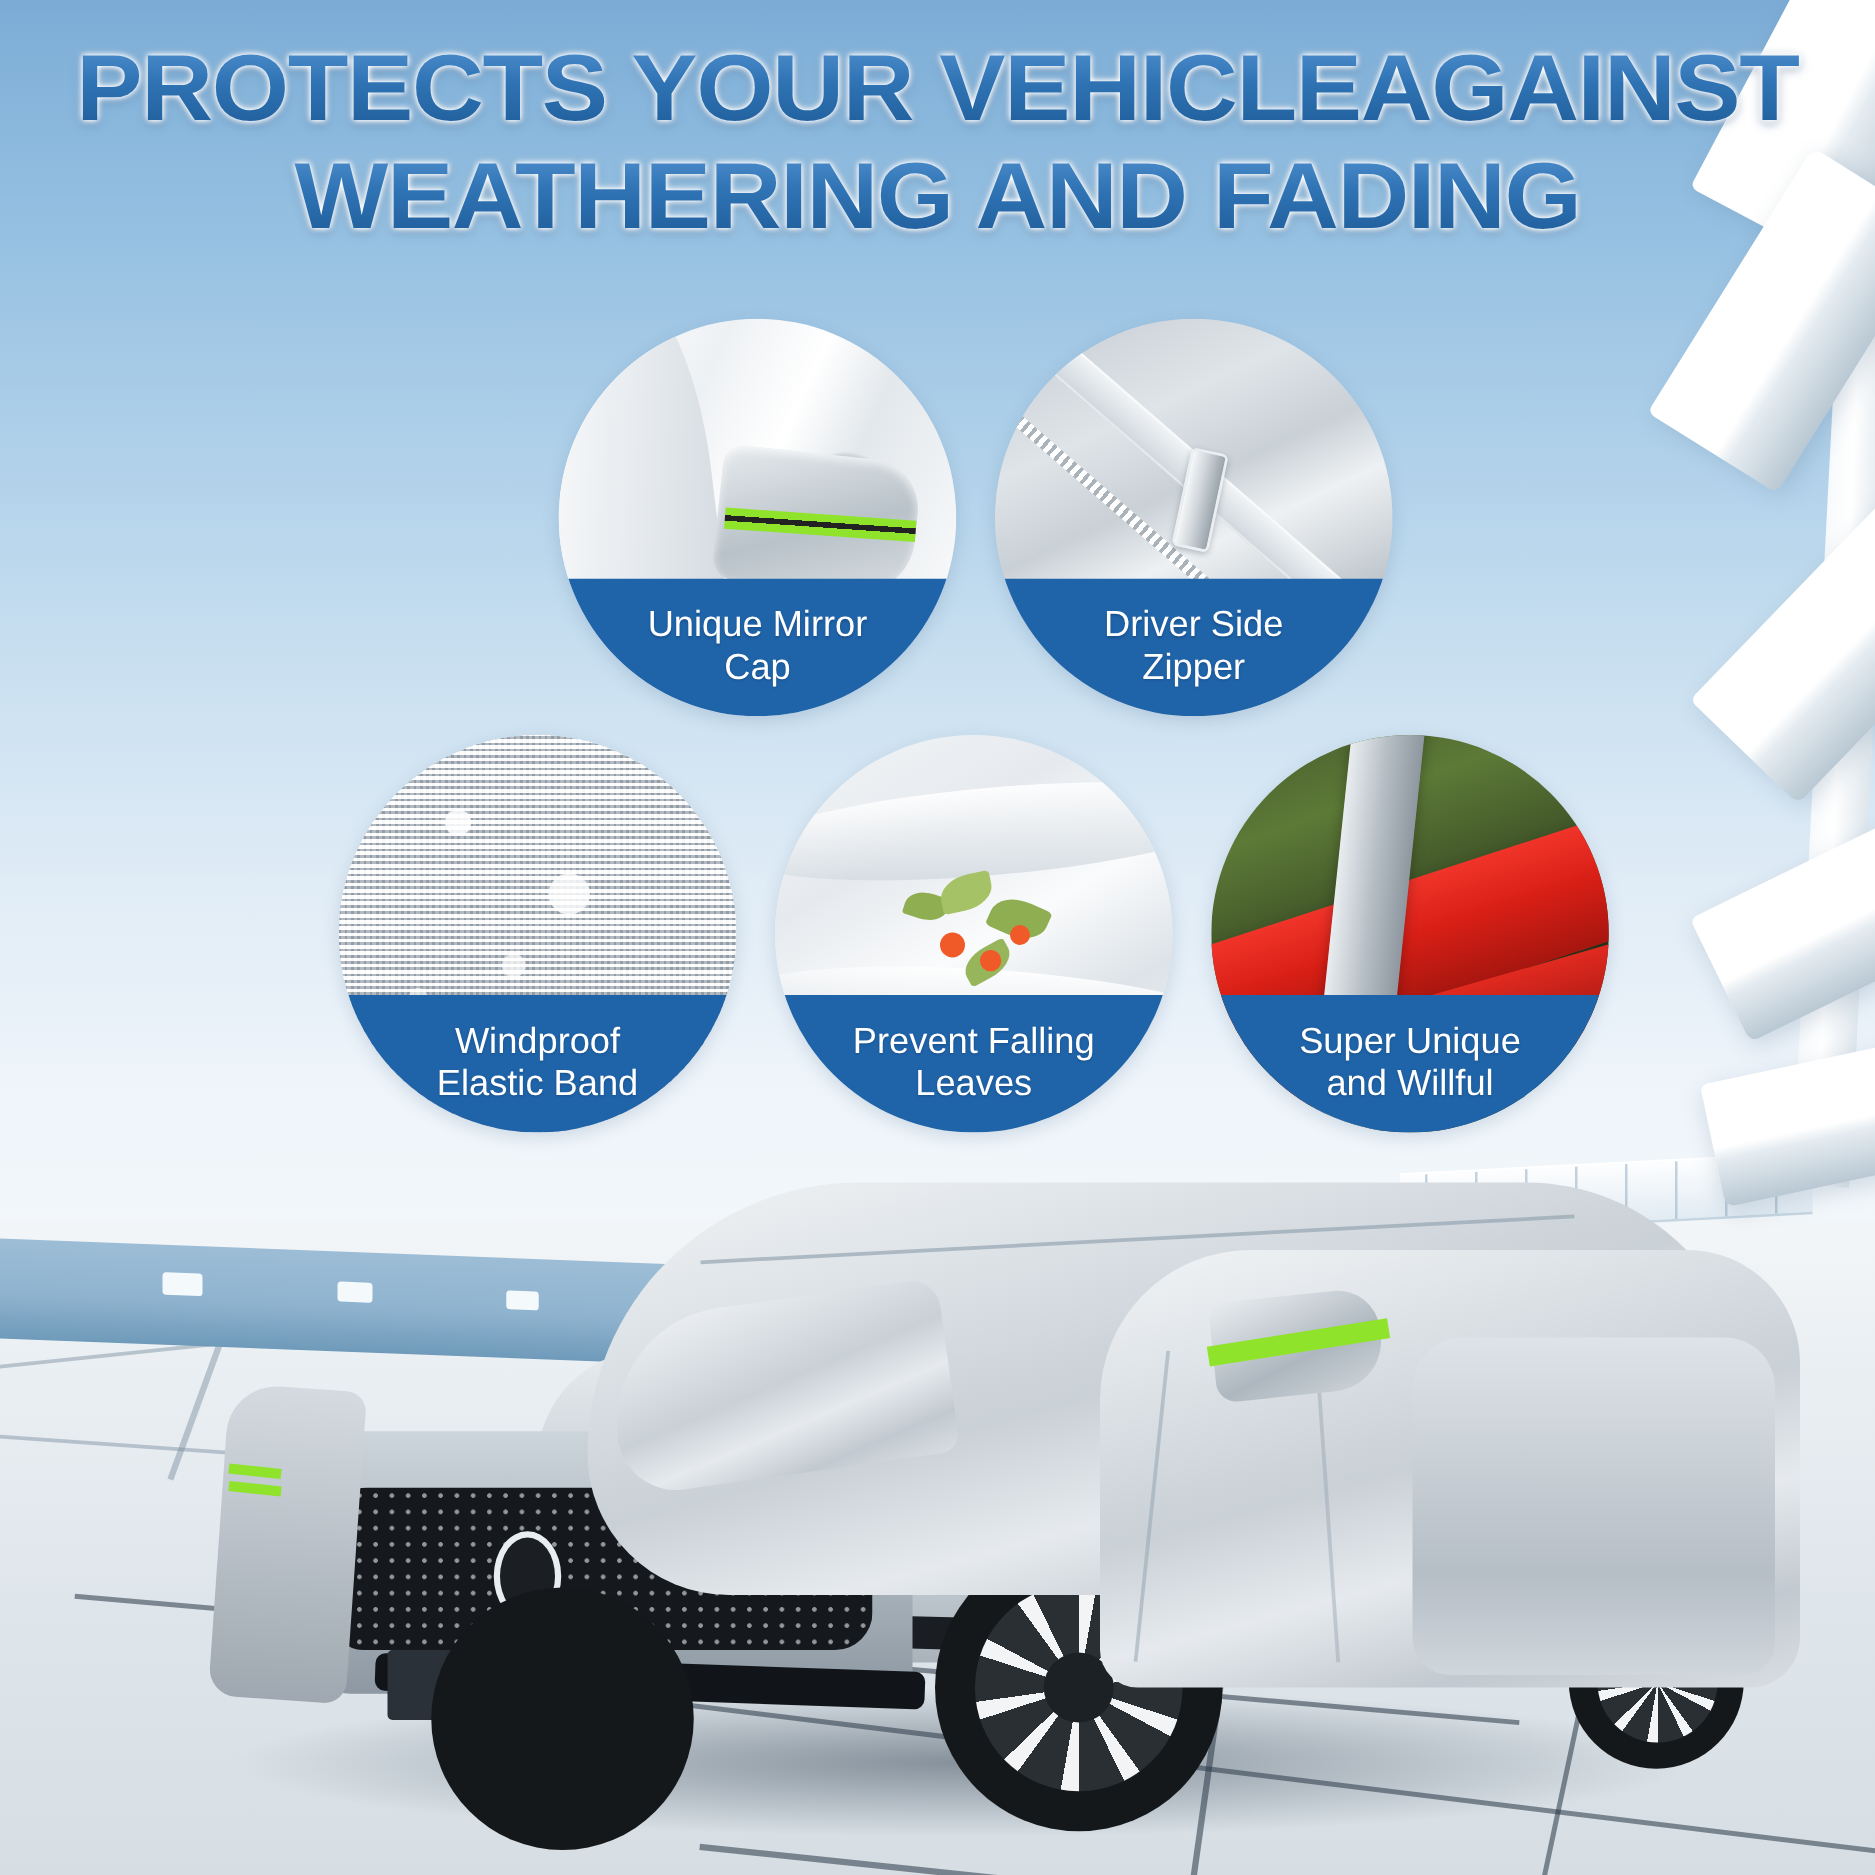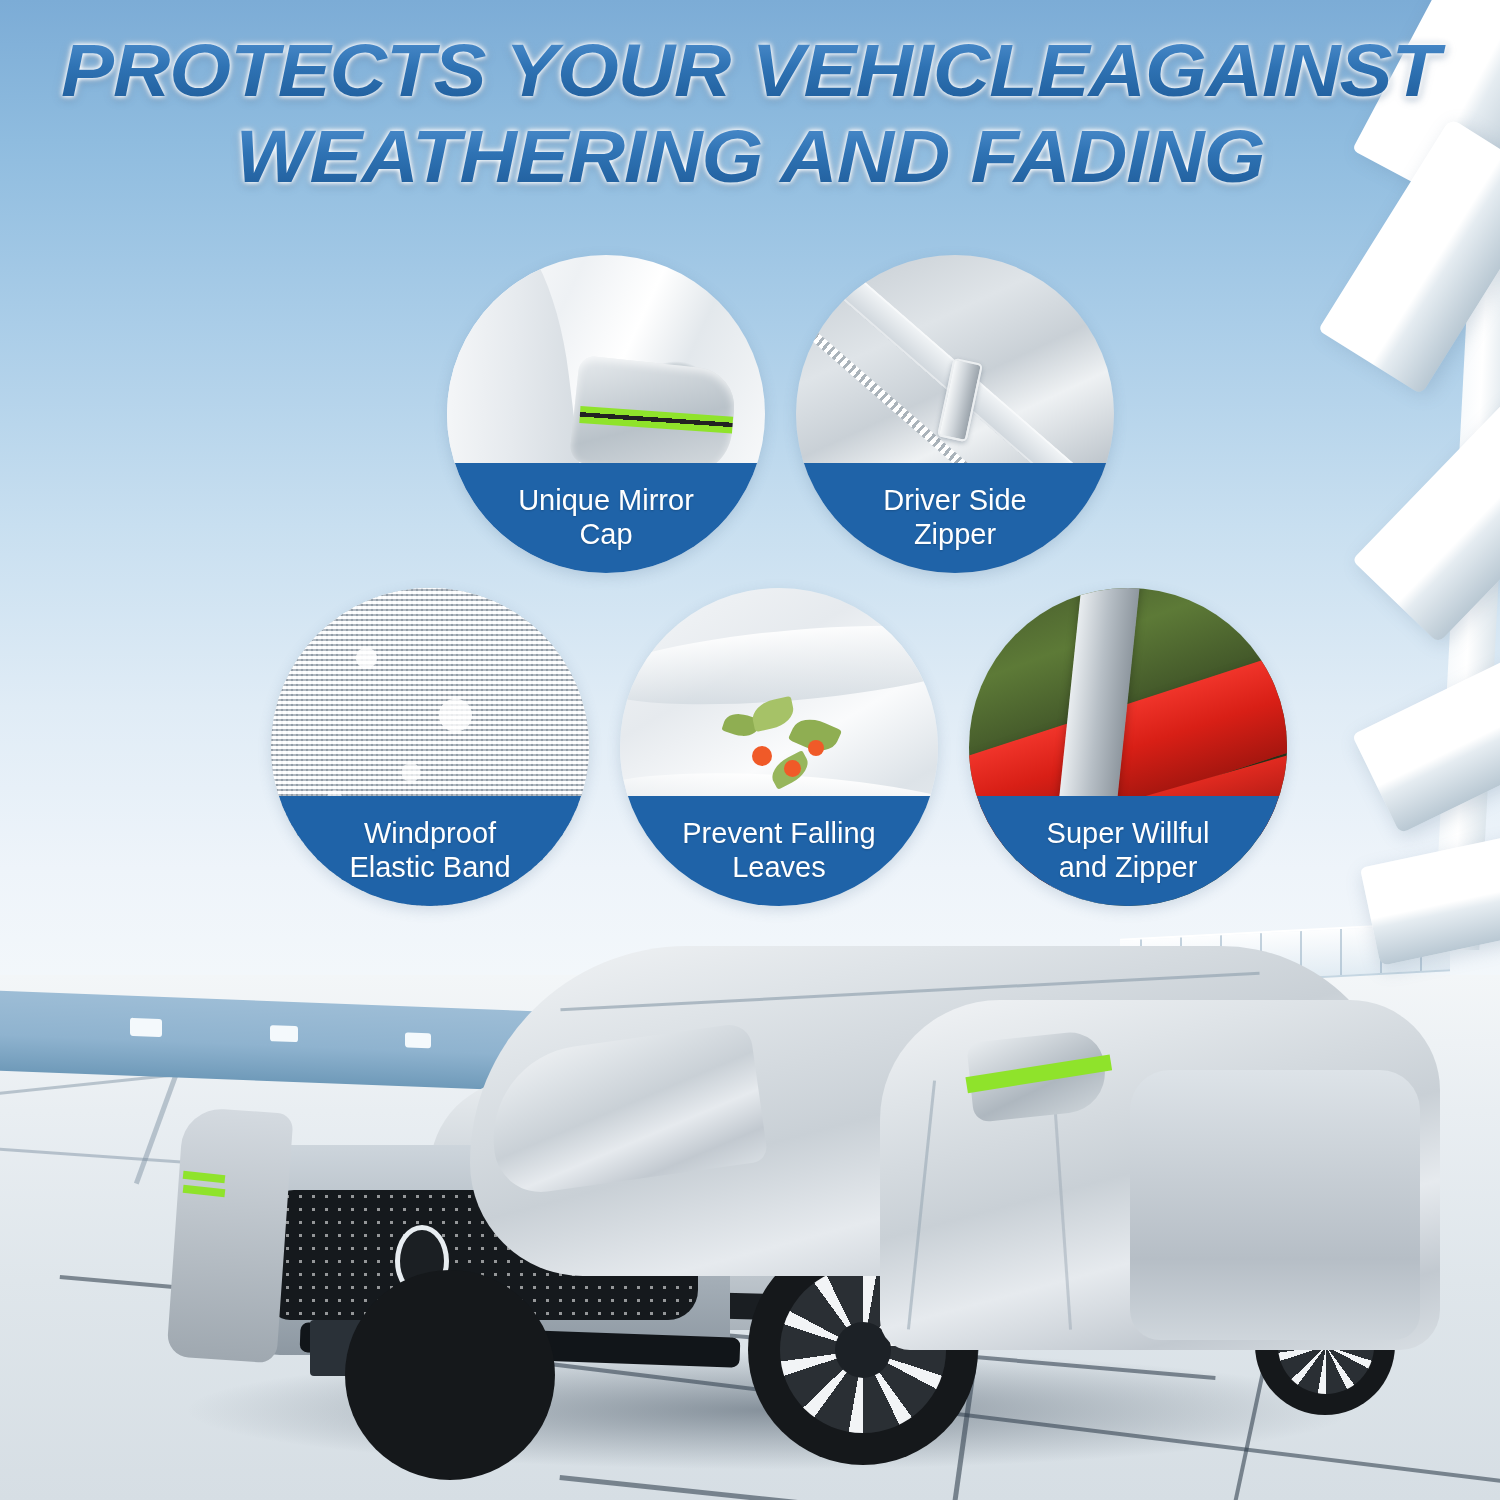--- a/index.html
+++ b/index.html
@@ -53,21 +53,21 @@
   .slab.s5{left:1360px;top:868px;width:220px;height:100px;transform:rotate(-12deg);transform-origin:0 0;}
   .pillar{
     position:absolute;left:1455px;top:120px;width:46px;height:830px;
     background:linear-gradient(90deg,#f7fafc 0%,#ffffff 40%,#dde6ec 100%);
     transform:skewX(-3deg);
   }
 
   
   .headline{
     position:absolute;left:0;top:34px;width:1500px;text-align:center;
-    line-height:.96;pointer-events:none;font-style:italic;
+    line-height:.96;pointer-events:none;
   }
   .headline .ln{
     display:block;
     font-family:"Liberation Sans", sans-serif;
     font-weight:bold;
     font-size:75px;
     letter-spacing:-1px;
     transform:scaleX(1.06);
     color:#2b6cb0;
     background:linear-gradient(180deg,#4f8fce 0%,#2f73b4 45%,#1f5d9b 100%);
@@ -349,22 +349,22 @@
   </div>
 
   <div class="feature" style="left:969px;top:588px;">
     <div class="photo tx-durable">
       <div class="redbar"></div>
       <div class="redbar2"></div>
       <div class="strap"></div>
     </div>
     <div class="band">
       <span>
-        <span>Super Willful</span>
-        <span>and Zipper</span>
+        <span>Super Unique</span>
+        <span>and Willful</span>
       </span>
     </div>
   </div>
 
   <div class="carscene">
 
     <div class="shadow" style="left:180px;top:420px;width:1180px;height:120px;"></div>
 
     <div class="body" style="left:430px;top:150px;width:830px;height:230px;border-radius:90px 60px 30px 40px;"></div>
     <div class="body" style="left:520px;top:250px;width:790px;height:150px;border-radius:30px 24px 18px 26px;background:linear-gradient(180deg,#dfe5ea,#aab3bb);"></div>

